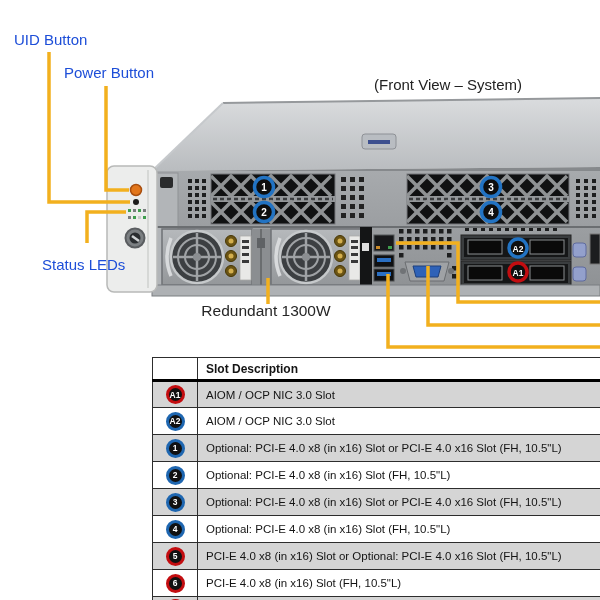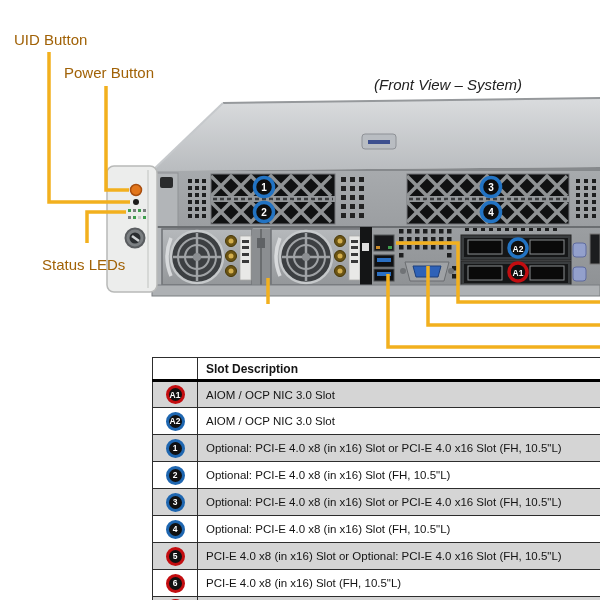--- a/index.html
+++ b/index.html
@@ -1,19 +1,19 @@
 <!DOCTYPE html>
 <html><head>
 <meta charset="utf-8">
 <style>
   html,body{margin:0;padding:0;}
   body{width:600px;height:600px;background:#fff;font-family:"Liberation Sans",sans-serif;overflow:hidden;}
   #stage{position:relative;width:600px;height:600px;background:#fff;}
-  .callout-label{position:absolute;color:#a16207;font-size:15px;white-space:nowrap;}
-  #front-view-label{position:absolute;left:374px;top:76px;font-size:15px;font-style:italic;color:#222;white-space:nowrap;}
+  .callout-label{position:absolute;color:#1d4ed8;font-size:15px;white-space:nowrap;}
+  #front-view-label{position:absolute;left:374px;top:76px;font-size:15px;color:#222;white-space:nowrap;}
   #psu-label{position:absolute;left:168px;top:302px;width:196px;text-align:center;font-size:15.5px;line-height:18px;color:#262626;}
   #server-svg{position:absolute;left:0;top:0;}
   
   #slot-table-wrap{position:absolute;left:152px;top:357px;width:448px;height:243px;overflow:hidden;}
   table.slots{border-collapse:collapse;width:470px;table-layout:fixed;}
   table.slots td,table.slots th{border:1px solid #2d2d2d;font-size:11.5px;color:#141414;padding:0;}
   table.slots .badge-col{width:44px;text-align:center;}
   table.slots .desc-col{padding-left:8px;text-align:left;}
   tr.hdr{height:23px;}
   tr.hdr th{border-bottom:3px solid #000;background:#fff;font-size:12px;font-weight:bold;}
@@ -360,20 +360,21 @@
       <path d="M428,266 V325 H600"></path>
       <path d="M388,274 V347 H600"></path>
     </g>
   </svg>
 
   <div class="callout-label" style="left:14px;top:31px">UID Button</div>
   <div class="callout-label" style="left:64px;top:64px">Power Button</div>
   <div class="callout-label" style="left:42px;top:256px">Status LEDs</div>
   <div id="front-view-label">(Front View – System)</div>
   <div id="psu-label">
+    <div>Redundant 1300W</div>
   </div>
 
   <div id="slot-table-wrap">
     <table class="slots">
       <tbody>
           <tr class="hdr">
         <th class="badge-col"></th>
         <th class="desc-col">Slot Description</th>
       </tr>
       <tr class="row gray">

